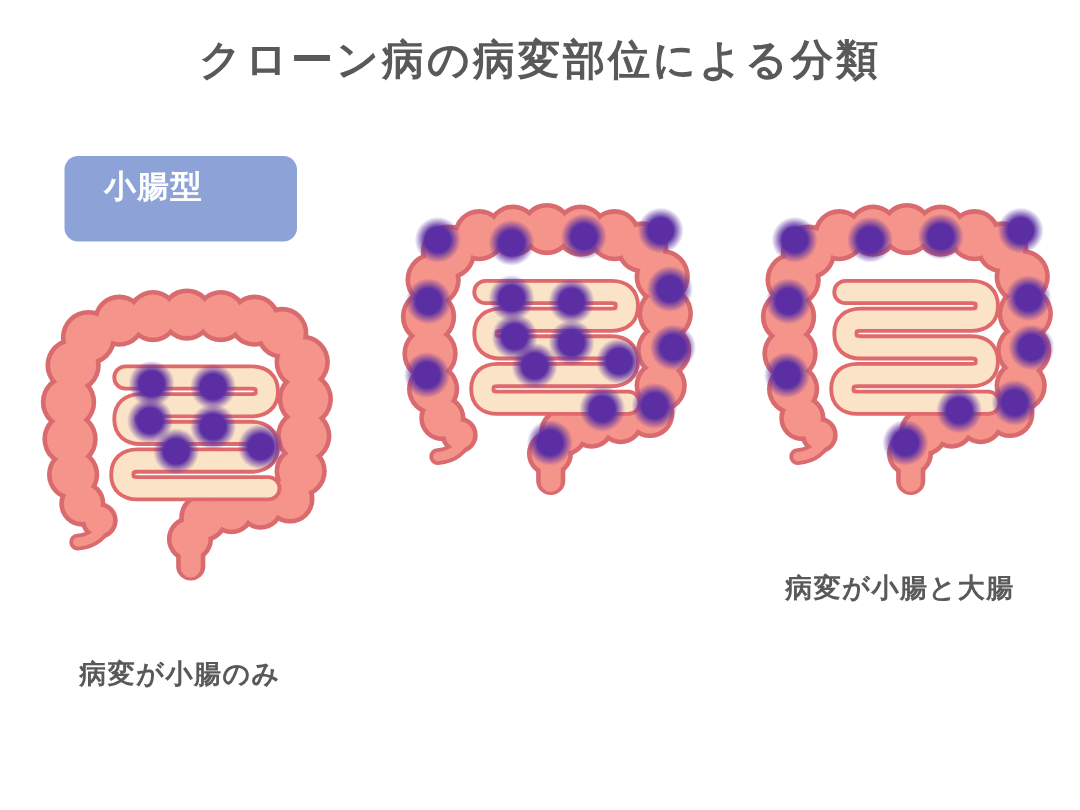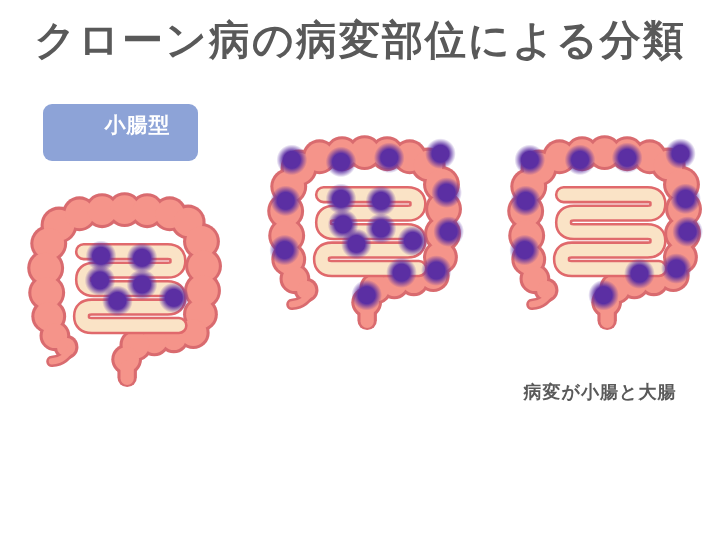--- a/index.html
+++ b/index.html
@@ -18,21 +18,21 @@
   html,body{width:720px;height:540px;}
   body{
     font-family:"Liberation Sans","DejaVu Sans",sans-serif;
     background:var(--background);
     overflow:hidden;
   }
   .slide{width:720px;height:540px;position:relative;background:var(--background);}
   .title{
     margin-top:20px;
     text-align:center;
-    font-size:41px;
+    font-size:28px;
     line-height:40px;
     font-weight:bold;
     letter-spacing:2px;
     color:var(--title-text);
   }
   .panels{
     display:flex;
     justify-content:center;
     margin-top:44px;
   }
@@ -45,21 +45,21 @@
   .badge{
     min-width:155px;
     height:57px;
     padding:0 27px;
     border-radius:9px;
     background:var(--badge-bg);
     color:var(--badge-text);
     font-size:21px;
     font-weight:bold;
     line-height:41px;
-    text-align:right;
+    text-align:left;
     letter-spacing:1px;
   }
   .illustration{
     width:205px;
     height:205px;
     margin-top:21px;
   }
   .illustration svg{width:205px;height:205px;display:block;overflow:visible;}
   .caption{
     margin-top:50px;
@@ -164,20 +164,21 @@
     <g>
               <circle cx="81" cy="72" r="15" fill="url(#lesion-grad)"></circle>
               <circle cx="121" cy="74" r="15" fill="url(#lesion-grad)"></circle>
               <circle cx="80" cy="96" r="15" fill="url(#lesion-grad)"></circle>
               <circle cx="121" cy="100" r="15" fill="url(#lesion-grad)"></circle>
               <circle cx="97" cy="116" r="15" fill="url(#lesion-grad)"></circle>
               <circle cx="152" cy="113" r="15" fill="url(#lesion-grad)"></circle>
             </g>
   </svg>
         </div>
+      <div class="caption">病変が小腸のみ</div>
     </section>
 
     <section class="panel">
       <div class="illustration">
           <svg viewBox="0 0 200 200" xmlns="http://www.w3.org/2000/svg">
 
     <g class="colon-outline">
       <circle cx="40" cy="42" r="18"></circle>
               <circle cx="60" cy="31" r="17"></circle>
               <circle cx="82" cy="28" r="17"></circle>

